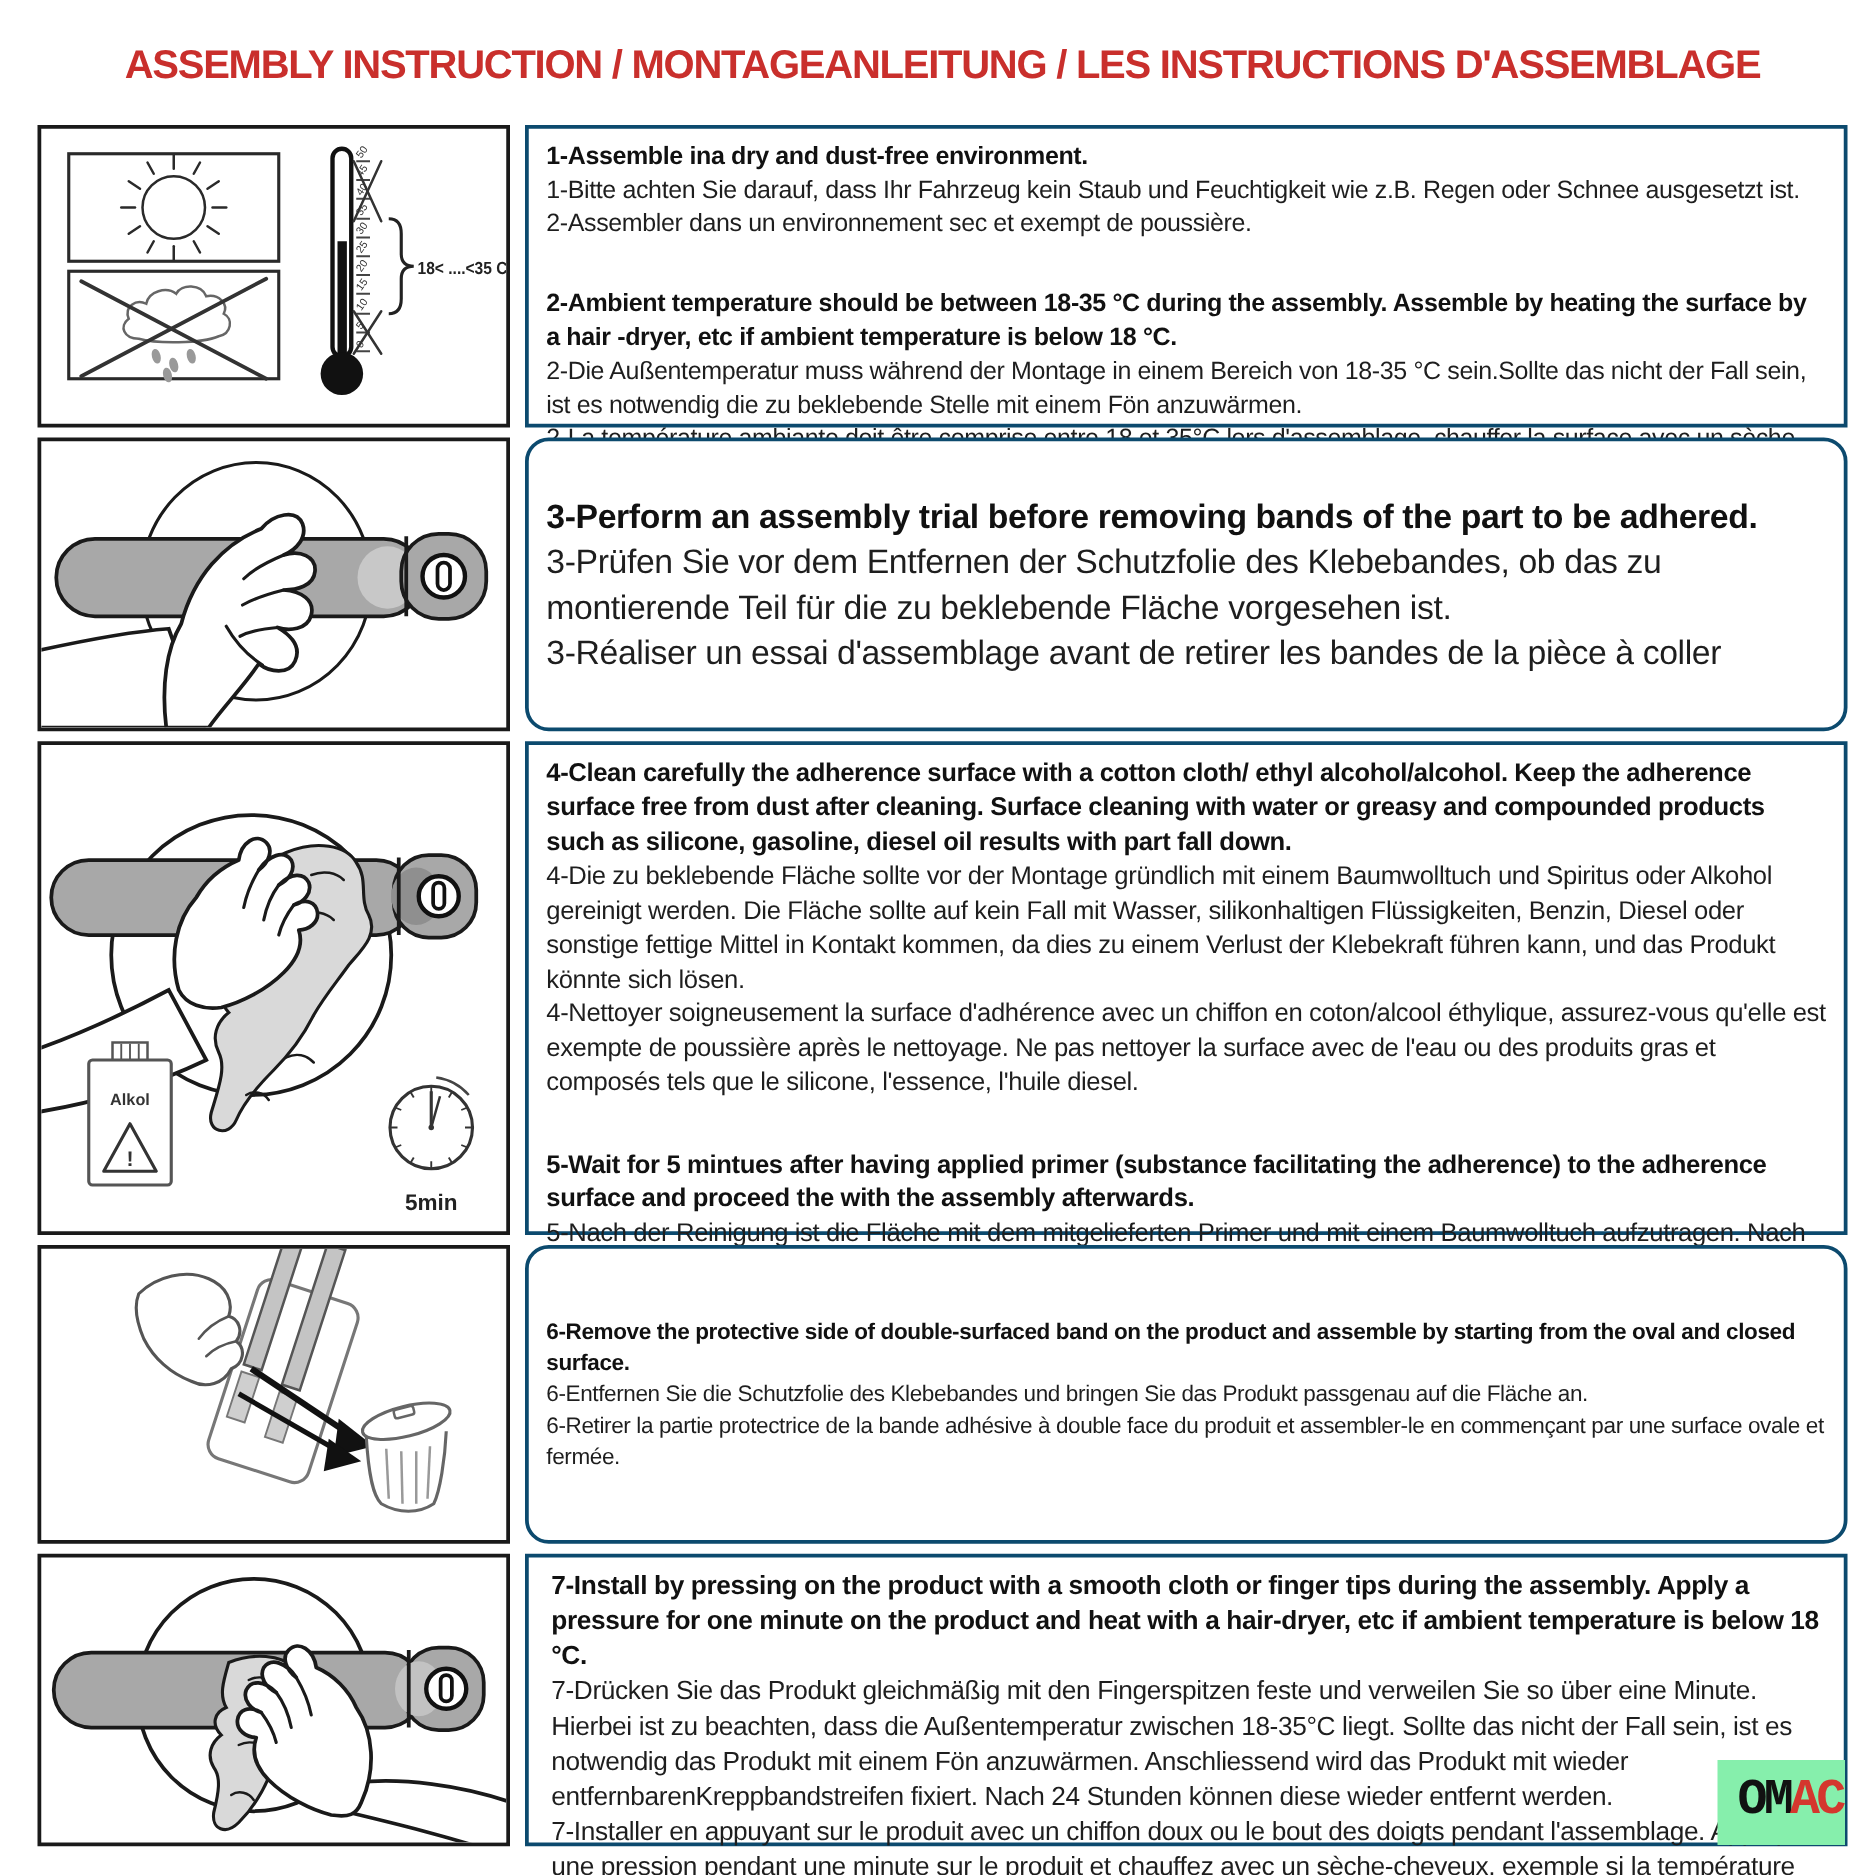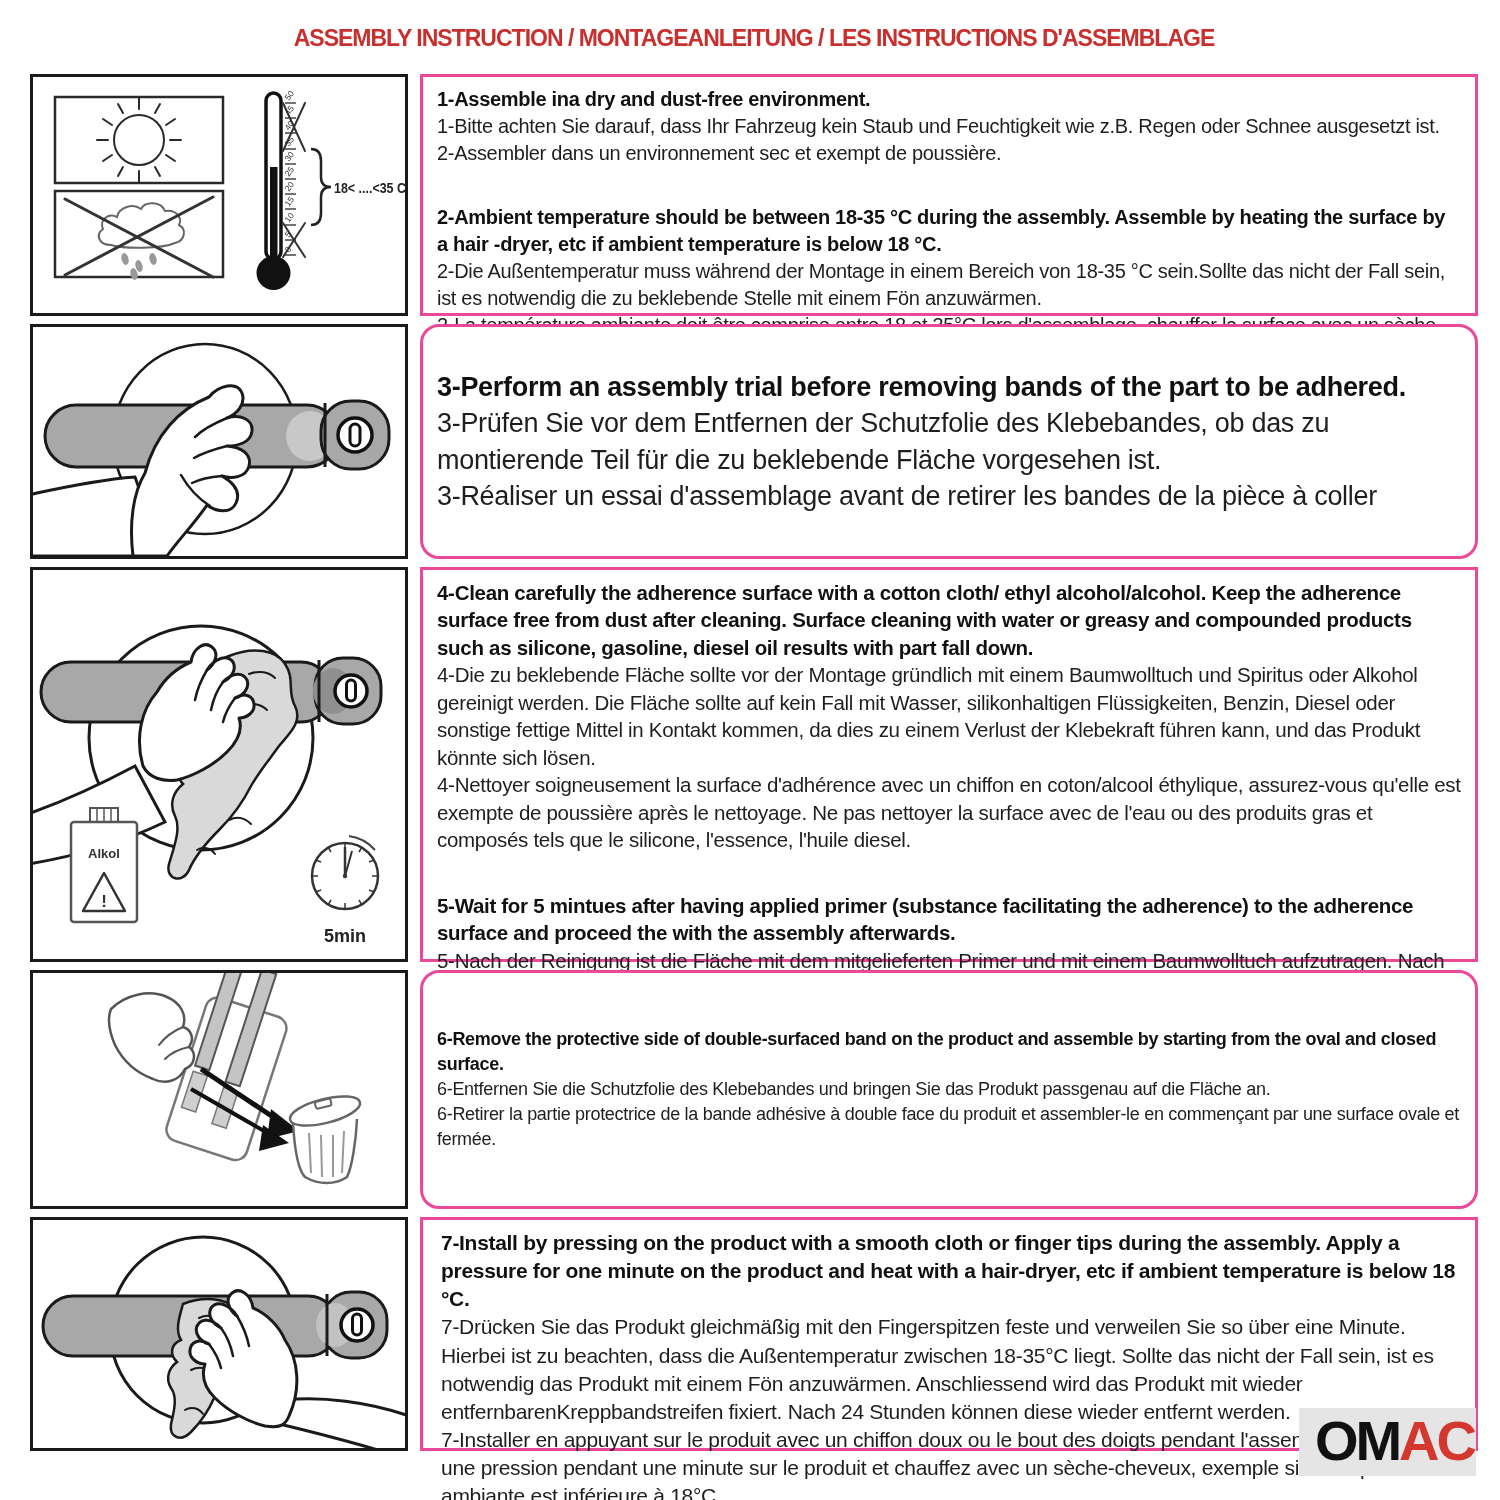--- a/index.html
+++ b/index.html
@@ -1,37 +1,37 @@
 <!DOCTYPE html>
 <html><head>
 <meta charset="utf-8">
 <style>
   html,body{margin:0;padding:0;background:#fff;}
   body{width:1500px;height:1500px;font-family:"Liberation Sans",sans-serif;color:#1e1e1e;}
   .page{position:relative;width:1500px;height:1500px;padding:0 22px 0 30px;box-sizing:border-box;overflow:hidden;}
-  .title{margin:4px;padding:15px 0 13px;text-align:center;font-size:23px;line-height:38px;
+  .title{margin:17px;padding:15px 0 13px;text-align:center;font-size:32px;line-height:38px;
          font-weight:bold;letter-spacing:-1px;white-space:nowrap;color:#c92f2c;}
   .row{display:flex;gap:12px;margin-bottom:8px;}
   .imgbox{flex:none;width:378px;border:3px solid #1a1a1a;background:#fff;box-sizing:border-box;
           display:flex;align-items:center;justify-content:center;overflow:hidden;}
-  .textbox{flex:1;border:3px solid #ec4899;background:#fff;box-sizing:border-box;
+  .textbox{flex:1;border:3px solid #0c4a6e;background:#fff;box-sizing:border-box;
            padding:9px 14px;display:flex;flex-direction:column;justify-content:flex-start;}
   .center{justify-content:center;border-radius:19px;}
   .r1{height:242px;} .r2{height:235px;} .r3{height:395px;} .r4{height:239px;} .r5{height:234px;}
   p{margin:0;}
   .fs-a{font-size:20px;line-height:1.34;letter-spacing:-0.3px;}
   .fs-b{font-size:27px;line-height:1.35;letter-spacing:-0.3px;}
   .fs-c{font-size:20.5px;line-height:1.34;letter-spacing:-0.3px;}
   .fs-d{font-size:18px;line-height:1.38;letter-spacing:-0.3px;}
   .fs-e{font-size:21px;line-height:1.34;letter-spacing:-0.3px;padding-left:18px;}
   .b{font-weight:bold;color:#111;}
   .gap{margin-top:38px;}
   svg{display:block;}
-  .logo{position:absolute;right:24px;top:1408px;background:#e5e5e5;padding:2px 2px 4px 16px;
-        font-family:Liberation Sans, sans-serif;font-weight:900;font-size:56px;line-height:62px;
+  .logo{position:absolute;right:24px;top:1408px;background:#86efac;padding:2px 2px 4px 16px;
+        font-family:Liberation Mono, monospace;font-weight:900;font-size:40px;line-height:62px;
         letter-spacing:-3px;z-index:2;}
   .logo-black{color:#111;} .logo-red{color:#d4372e;}
 </style>
 </head>
 <body>
 
 <div class="page">
 
   <h1 class="title">ASSEMBLY INSTRUCTION / MONTAGEANLEITUNG / LES INSTRUCTIONS D'ASSEMBLAGE</h1>
 

